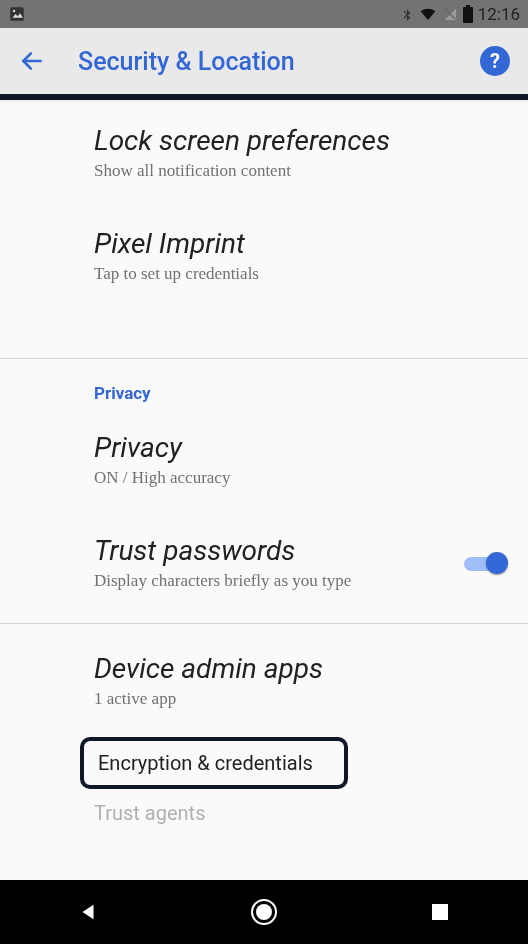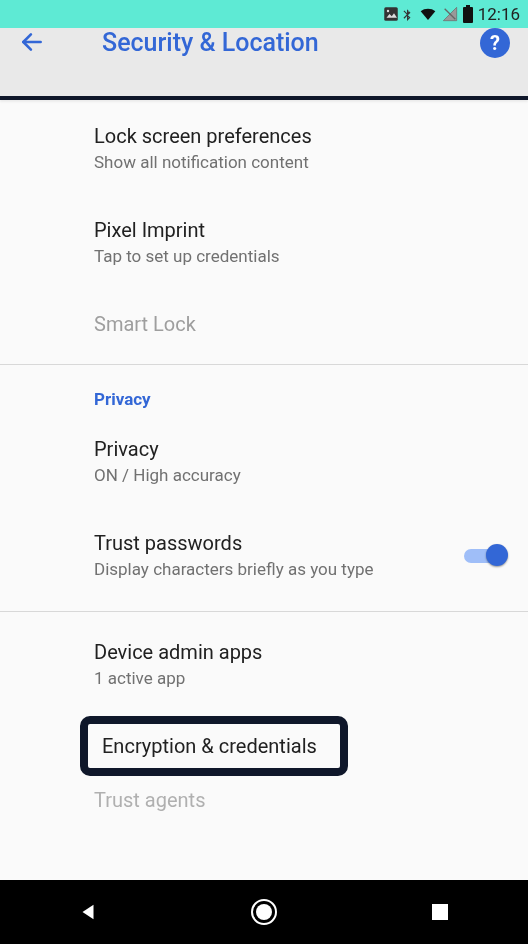--- a/index.html
+++ b/index.html
@@ -1,37 +1,37 @@
 <!DOCTYPE html>
 <html><head>
 <meta charset="utf-8">
 <style>
   * { box-sizing: border-box; margin: 0; padding: 0; }
   html, body { width: 528px; height: 944px; font-family: Roboto, "Helvetica Neue", Arial, sans-serif; background: #fafafa; overflow: hidden; }
-  .statusbar { height: 28px; background: #5eead4; display: flex; align-items: center; justify-content: flex-end; padding: 0 8px; font-size: 17px; color: #222; }
+  .statusbar { height: 28px; background: #737373; display: flex; align-items: center; justify-content: space-between; padding: 0 8px; font-size: 17px; color: #222; }
   .statusbar .left { display: flex; align-items: center; gap: 6px; }
   .statusbar .right { display: flex; align-items: center; gap: 4px; }
   .statusbar svg { display: block; }
-  .appbar { height: 72px; background: #e9e9e9; display: flex; align-items: flex-start; padding: 0 18px; border-bottom: 4px solid #0f172a; box-shadow: 0 2px 2px rgba(0,0,0,0.06); position: relative; gap: 24px; }
+  .appbar { height: 72px; background: #e9e9e9; display: flex; align-items: center; padding: 0 18px; border-bottom: 6px solid #0f172a; box-shadow: 0 2px 2px rgba(0,0,0,0.06); position: relative; }
   .appbar .back { width: 28px; height: 28px; display:flex; align-items:center; justify-content:center; }
   .appbar .title { color: #3367d6; font-size: 25px; font-weight: 500; margin-left: 32px; }
   .appbar .help { position:absolute; right:18px; width:30px; height:30px; border-radius:50%; background:#3367d6; color:#fff; display:flex; align-items:center; justify-content:center; font-size:20px; font-weight:700; }
   .content { height: calc(944px - 28px - 72px - 64px); overflow: hidden; background:#fafafa; }
   .item { padding: 18px 24px 18px 94px; }
-  .item .title { font-size: 20px; color: #212121; }
-  .item .sub { font-size: 17px; color: #717171; margin-top: 4px; }
+  .item .title { font-size: 28px; color: #212121; font-style: italic; }
+  .item .sub { font-size: 17px; color: #717171; margin-top: 4px; font-family: Liberation Serif, serif; }
   .item.disabled .title { color: #9e9e9e; }
   .item.disabled .sub { color: #b0b0b0; }
   .section-header { padding: 24px 28px 10px 94px; color:#3367d6; font-size:17px; font-weight:700; }
   .divider { height:1px; background:#d8d8d8; }
   .switch-row { position: relative; }
   .switch { position:absolute; right:20px; top:50%; transform:translateY(-50%); width:44px; height:24px; }
   .switch .track { position:absolute; left:0; top:6px; width:38px; height:14px; background:#9fbef8; border-radius:7px; }
   .switch .thumb { position:absolute; right:0; top:1px; width:22px; height:22px; background:#3367d6; border-radius:50%; box-shadow:0 1px 2px rgba(0,0,0,.4); }
-  .highlight { border:8px solid #0f172a; border-radius:10px; margin:2px 180px 2px 80px; padding:10px 14px 10px 14px; }
+  .highlight { border:4px solid #0f172a; border-radius:10px; margin:2px 180px 2px 80px; padding:10px 14px 10px 14px; }
   .highlight .title { font-size:20px; color:#212121; }
   .highlight .sub { font-size:17px; color:#717171; margin-top:2px; }
   .truncated { padding: 10px 36px 0 94px; color:#b0b0b0; font-size:20px; }
   .navbar { position:absolute; bottom:0; left:0; width:528px; height:64px; background:#000; display:flex; align-items:center; justify-content:space-around; }
   .navbar .btn { width:38px; height:38px; display:flex; align-items:center; justify-content:center; }
 </style>
 </head>
 <body>
 
 <div class="statusbar">
@@ -97,21 +97,20 @@
   <div style="height:10px"></div>
 
   <div class="item">
     <div class="title">Pixel Imprint</div>
     <div class="sub">Tap to set up credentials</div>
   </div>
 
   <div style="height:10px"></div>
 
   <div class="item disabled">
-    <div class="title">Smart Lock</div>
   </div>
 
   <div style="height:10px"></div>
   <div class="divider"></div>
 
   <div class="section-header">Privacy</div>
 
   <div class="item">
     <div class="title">Privacy</div>
     <div class="sub">ON / High accuracy</div>

